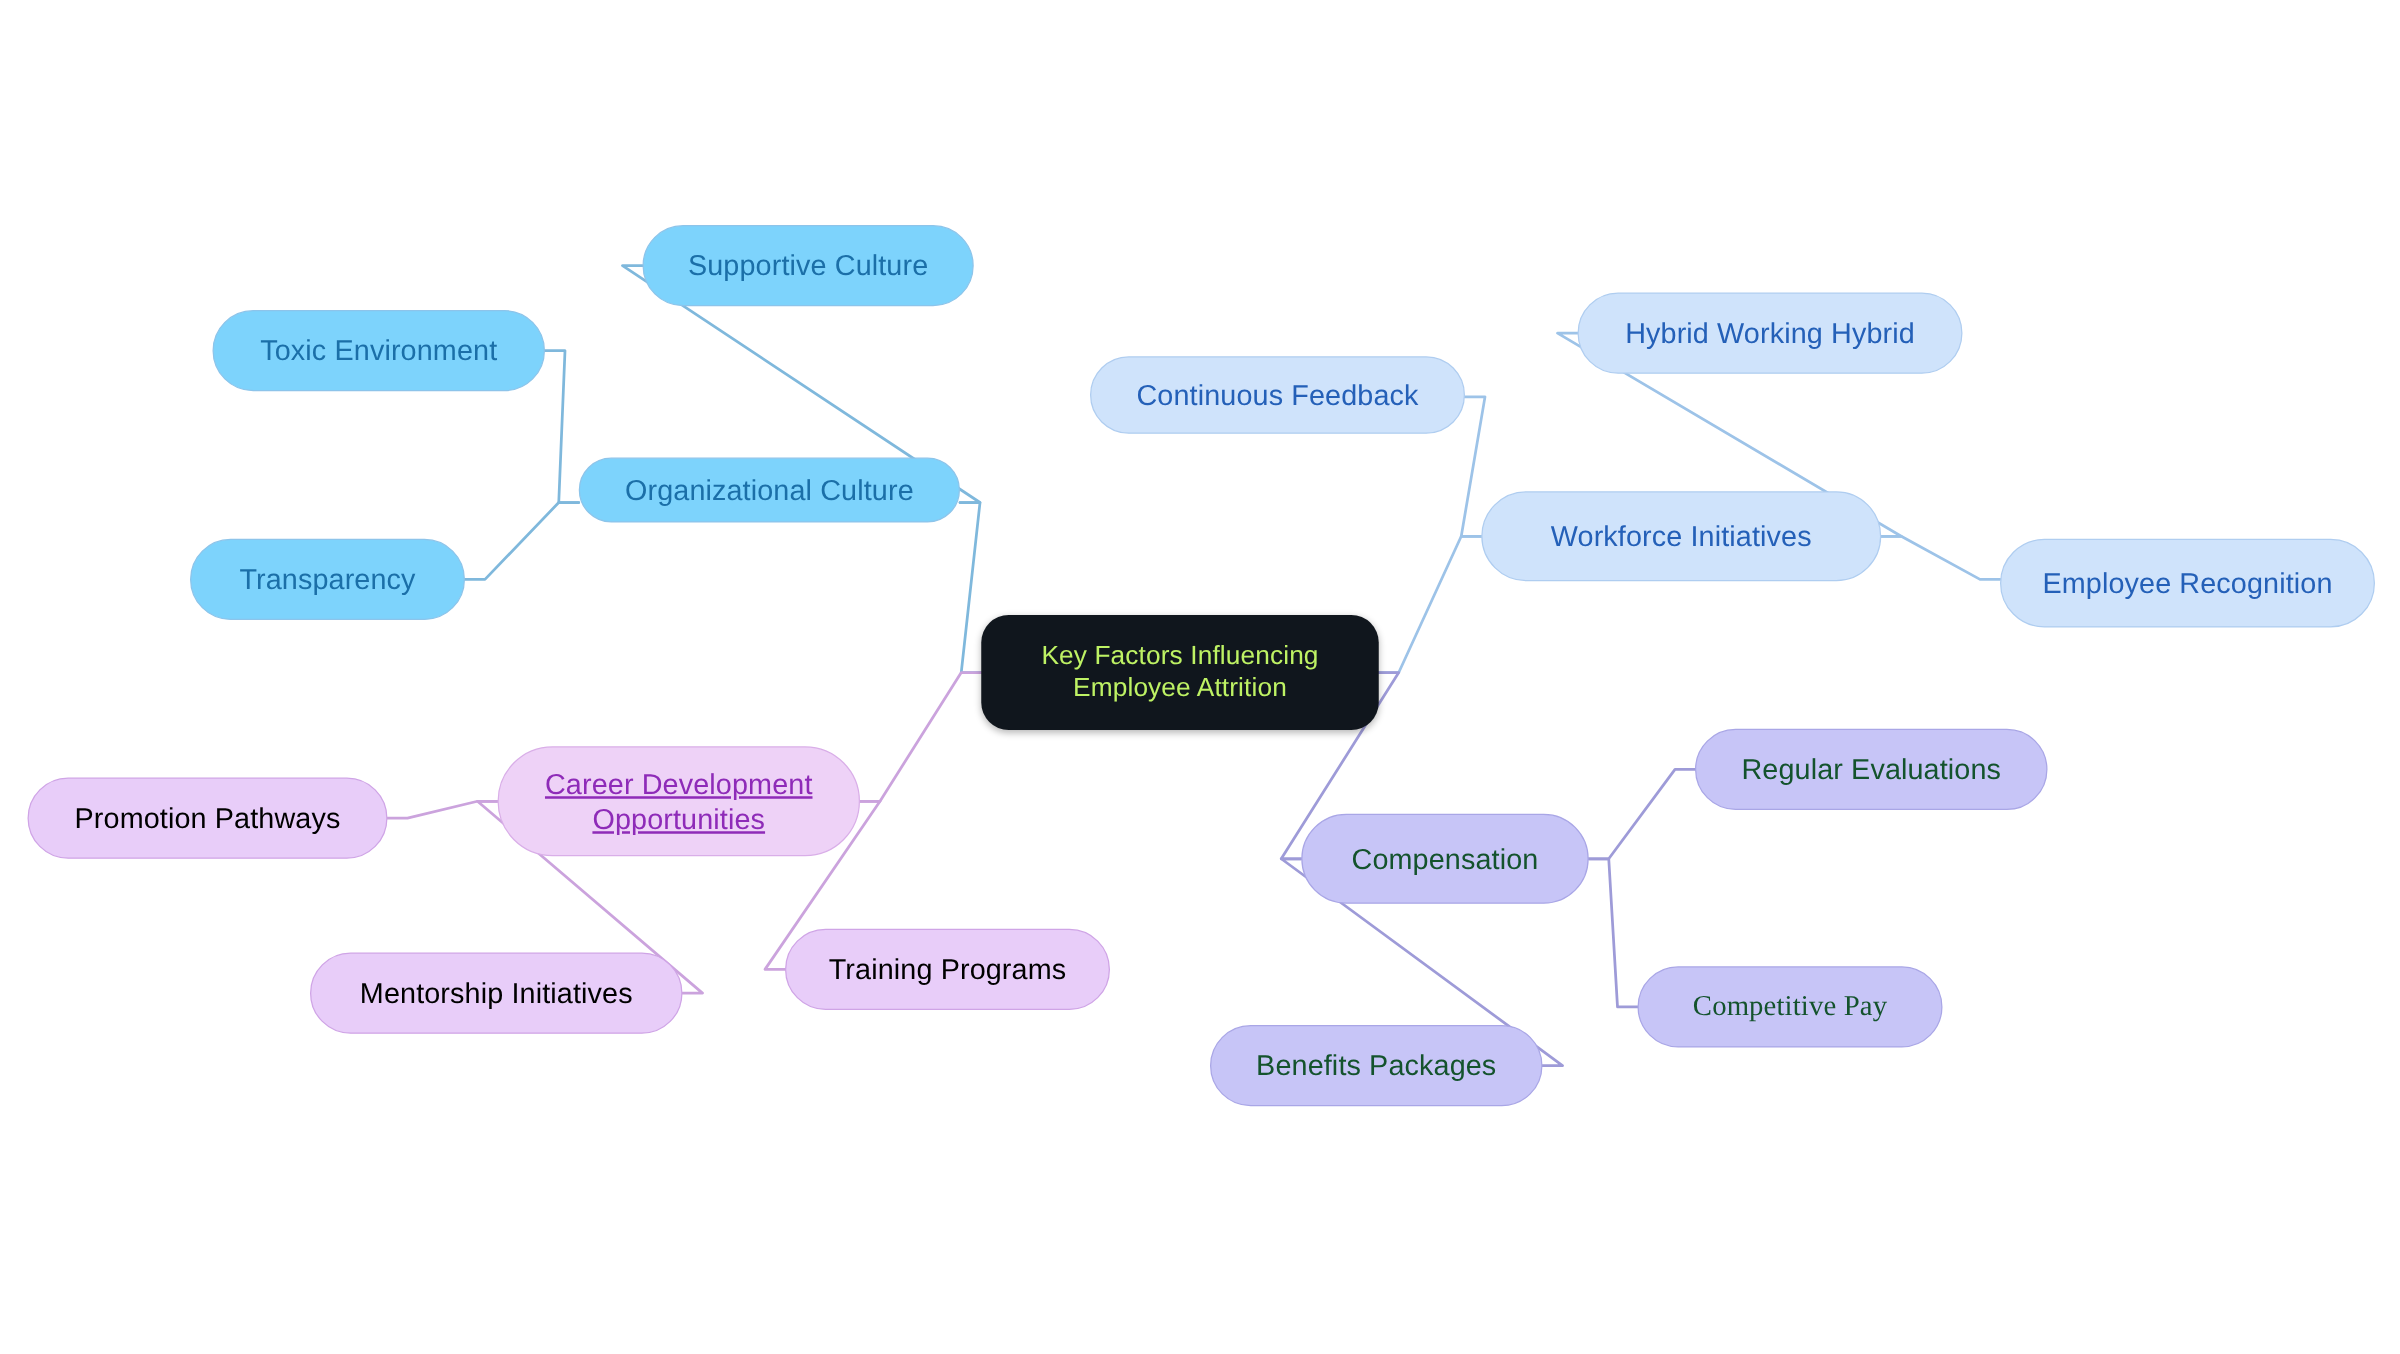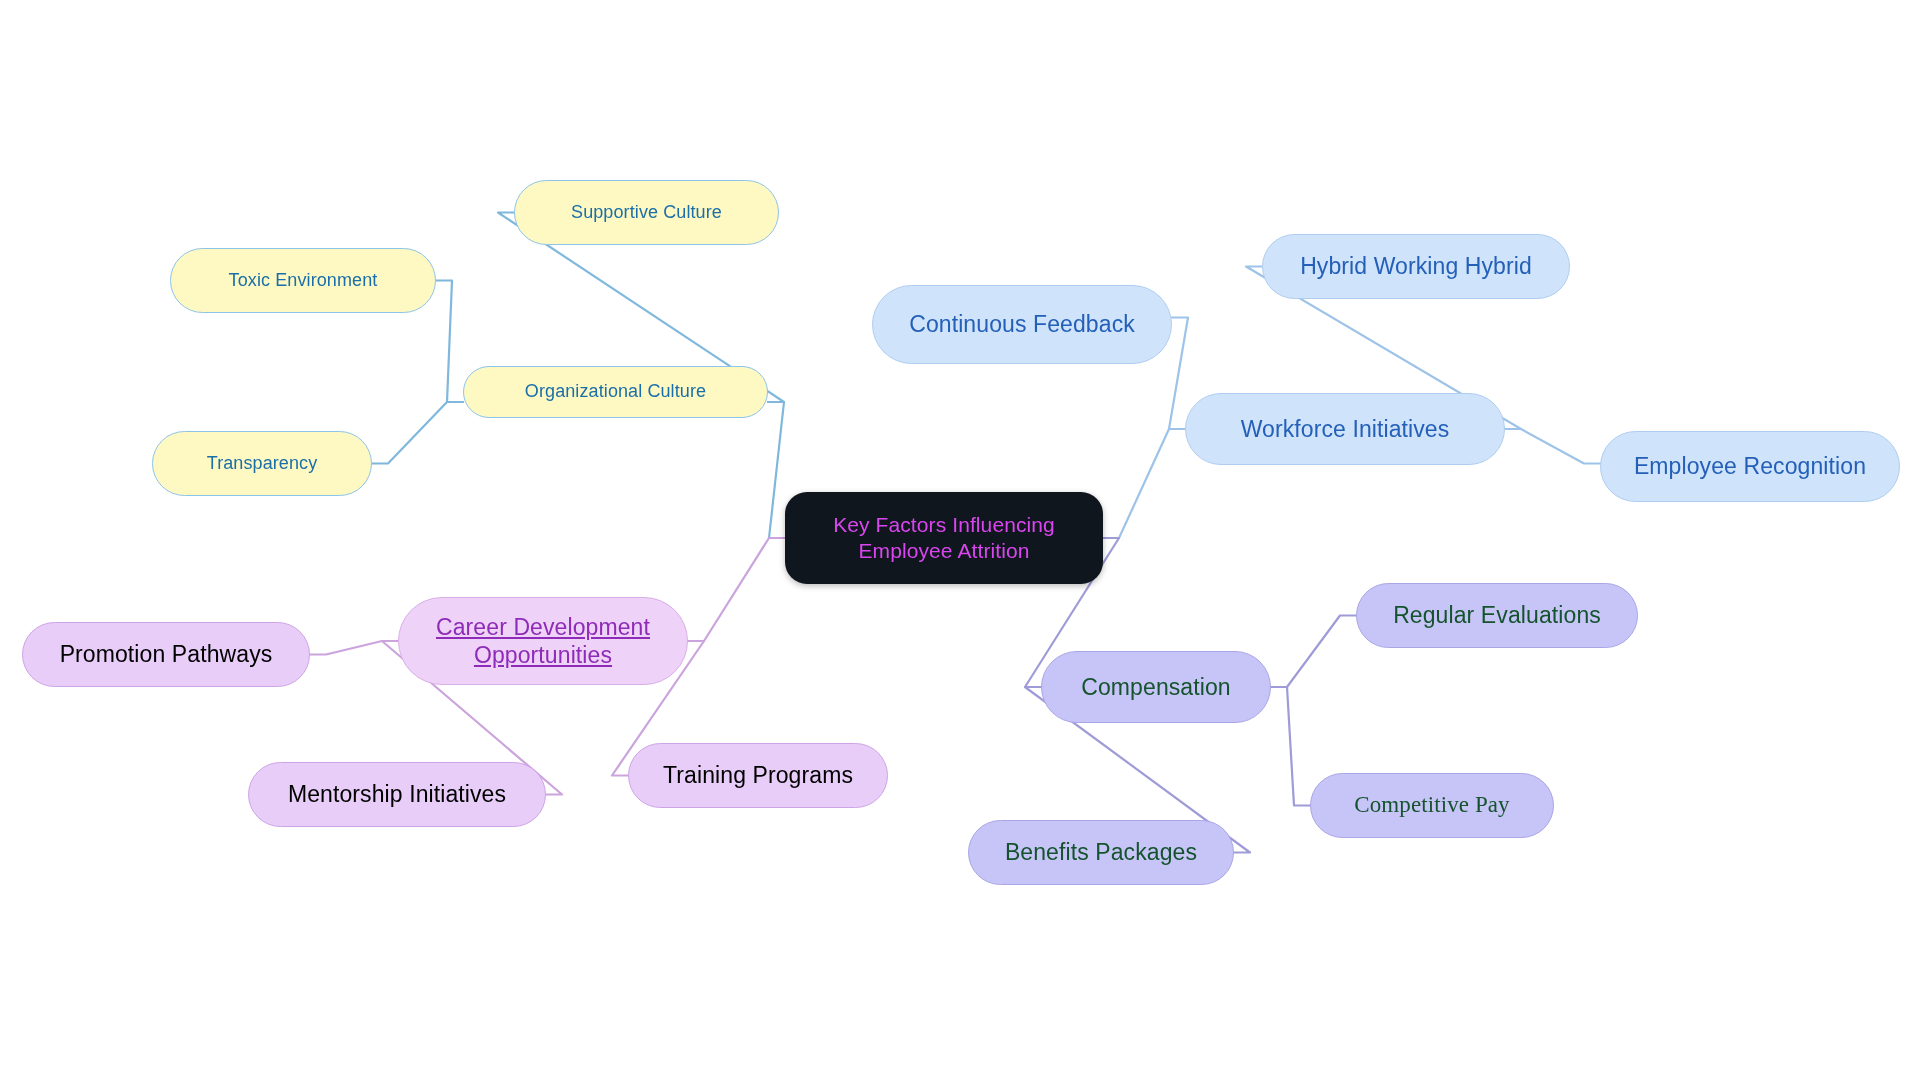--- a/index.html
+++ b/index.html
@@ -36,30 +36,30 @@
     border-style: solid;
     border-width: 1.5px;
     line-height: 1.22;
     white-space: pre-line;
     padding: 0 14px;
     letter-spacing: 0.1px;
   }
   .node-root {
     border-radius: 22px;
     border-width: 0;
-    color: #d946ef;
+    color: #bef264;
     background: #10161d;
     font-size: 21px;
     box-shadow: 0 2px 6px rgba(0,0,0,0.28);
   }
   .node-blue-mid {
-    background: #fef9c3;
+    background: #7dd3fc;
     border-color: #8dc4ea;
     color: #1b6fa8;
-    font-size: 18px;
+    font-size: 23px;
   }
   .node-blue-light {
     background: #cfe3fb;
     border-color: #afcdf0;
     color: #2460b8;
     font-size: 23px;
   }
   .node-periwinkle {
     background: #c7c5f7;
     border-color: #a9a6e6;
@@ -103,21 +103,21 @@
       <path d="M 688 641 L 704 641 L 612 775.5 L 628 775.5" fill="none" stroke="#cba3dd" stroke-width="2.2" stroke-linecap="round" stroke-linejoin="round"></path>
     </svg>
   <div id="node-layer">
       <div class="node node-root" style="left: 785px; top: 492px; width: 318px; height: 92px;">Key Factors Influencing
 Employee Attrition</div>
       <div class="node node-blue-mid" style="left: 463px; top: 366px; width: 305px; height: 52px;">Organizational Culture</div>
       <div class="node node-blue-mid" style="left: 170px; top: 248px; width: 266px; height: 65px;">Toxic Environment</div>
       <div class="node node-blue-mid" style="left: 514px; top: 180px; width: 265px; height: 65px;">Supportive Culture</div>
       <div class="node node-blue-mid" style="left: 152px; top: 431px; width: 220px; height: 65px;">Transparency</div>
       <div class="node node-blue-light" style="left: 1185px; top: 393px; width: 320px; height: 72px;">Workforce Initiatives</div>
-      <div class="node node-blue-light" style="left: 872px; top: 285px; width: 300px; height: 79px;">Continuous Feedback</div>
+      <div class="node node-blue-light" style="left: 872px; top: 285px; width: 300px; height: 62px;">Continuous Feedback</div>
       <div class="node node-blue-light" style="left: 1262px; top: 234px; width: 308px; height: 65px;">Hybrid Working Hybrid</div>
       <div class="node node-blue-light" style="left: 1600px; top: 431px; width: 300px; height: 71px;">Employee Recognition</div>
       <div class="node node-periwinkle" style="left: 1041px; top: 651px; width: 230px; height: 72px;">Compensation</div>
       <div class="node node-periwinkle" style="left: 1356px; top: 583px; width: 282px; height: 65px;">Regular Evaluations</div>
       <div class="node node-periwinkle" style="left: 1310px; top: 773px; width: 244px; height: 65px; font-family: Liberation Serif, serif;">Competitive Pay</div>
       <div class="node node-periwinkle" style="left: 968px; top: 820px; width: 266px; height: 65px;">Benefits Packages</div>
       <div class="node node-orchid" style="left: 398px; top: 597px; width: 290px; height: 88px;">Career Development
 Opportunities</div>
       <div class="node node-violet" style="left: 22px; top: 622px; width: 288px; height: 65px;">Promotion Pathways</div>
       <div class="node node-violet" style="left: 248px; top: 762px; width: 298px; height: 65px;">Mentorship Initiatives</div>

